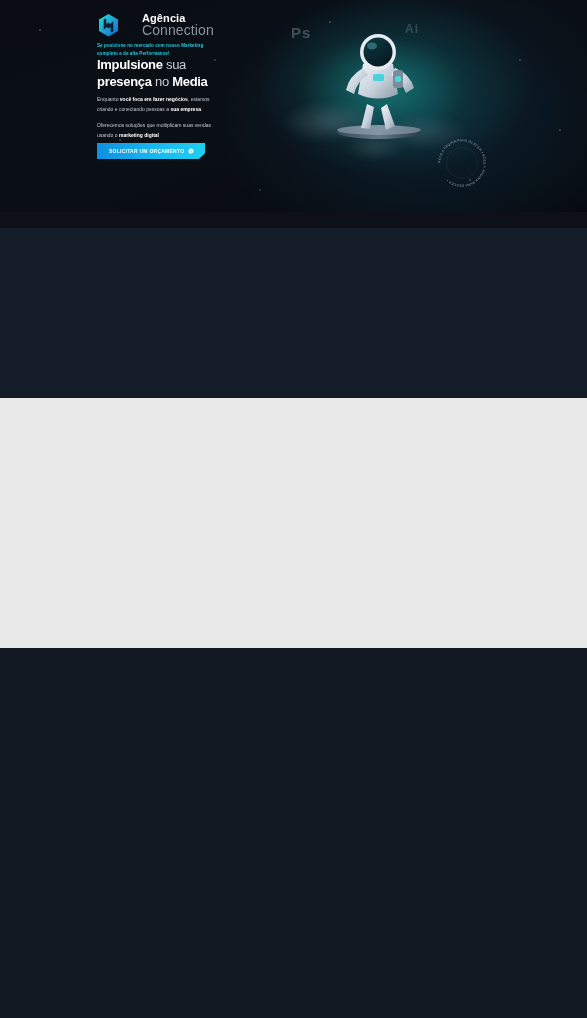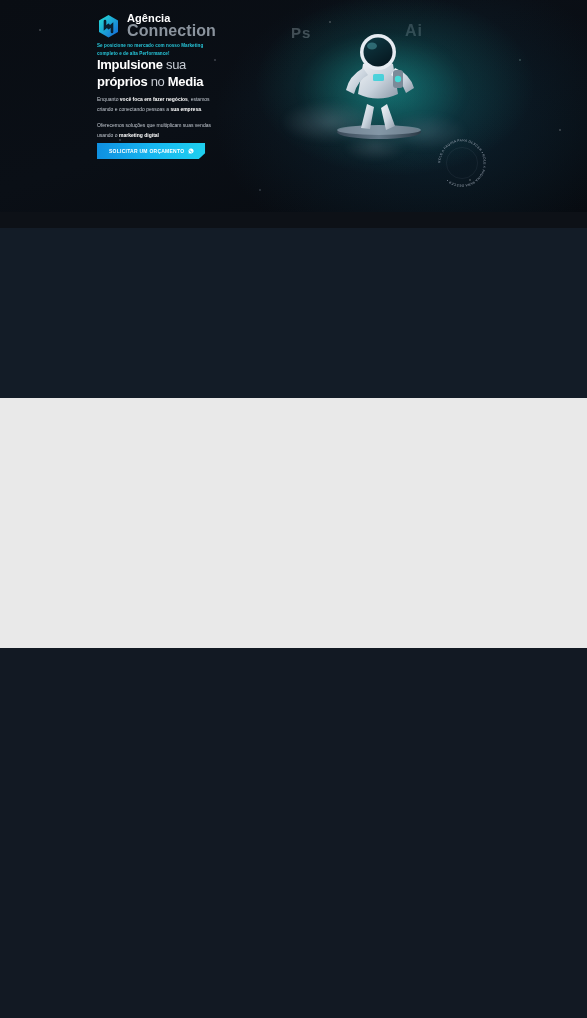--- a/index.html
+++ b/index.html
@@ -26,25 +26,25 @@
       radial-gradient(1px 1px at 40px 30px,#fff,transparent),
       radial-gradient(1px 1px at 120px 140px,#dfe9ff,transparent),
       radial-gradient(1px 1px at 330px 22px,#fff,transparent),
       radial-gradient(1px 1px at 520px 60px,#cfe,transparent),
       radial-gradient(1px 1px at 470px 180px,#fff,transparent),
       radial-gradient(1px 1px at 260px 190px,#bcd,transparent),
       radial-gradient(1px 1px at 560px 130px,#fff,transparent),
       radial-gradient(1px 1px at 215px 60px,#eef,transparent);
   }
 
-  .logo-row { position:absolute; left:97px; top:13px; display:flex; align-items:center; gap:7px; }
+  .logo-row { position:absolute; left:97px; top:13px; display:flex; align-items:center; gap:22px; }
   .logo-mark { width:23px; height:25px; position:relative; flex:none; }
   .logo-text { line-height:1.04; }
   .logo-title { font-size:11px; font-weight:700; color:#fff; letter-spacing:.1px; }
-  .logo-sub { font-size:16px; font-weight:700; color:#8b949e; letter-spacing:.1px; margin-top:-1px; }
+  .logo-sub { font-size:14px; font-weight:400; color:#8b949e; letter-spacing:.1px; margin-top:-1px; }
 
   .hero-kicker { position:absolute; left:97px; top:42px; width:126px;
     font-size:4.6px; font-weight:700; color:#27c6d9; line-height:1.85; letter-spacing:.05px; }
 
   .hero-h1 { position:absolute; left:97px; top:57px; width:220px;
     font-size:13px; line-height:1.28; letter-spacing:-.3px; color:#ffffff; font-weight:700; }
   .hero-h1 .lt { font-weight:300; color:#c7ccd4; }
 
   .hero-p { position:absolute; left:97px; width:130px; font-size:5px; line-height:1.95;
     color:#c2c8d0; font-weight:400; }
@@ -70,21 +70,21 @@
     background:radial-gradient(ellipse at 50% 50%, rgba(33,220,205,.30), rgba(33,220,205,0) 65%);
     filter:blur(6px); }
   .astro-smoke { position:absolute; left:0; top:40px; width:215px; height:110px;
     background:
       radial-gradient(ellipse 70px 30px at 55px 70px, rgba(150,170,185,.28), transparent 70%),
       radial-gradient(ellipse 60px 26px at 150px 80px, rgba(140,165,180,.22), transparent 70%),
       radial-gradient(ellipse 45px 20px at 100px 95px, rgba(175,190,200,.18), transparent 70%);
     filter:blur(3px); }
   .ps-letters { position:absolute; left:16px; top:12px; font-size:15px; font-weight:700;
     color:rgba(210,225,235,.28); letter-spacing:1px; }
-  .ai-letters { position:absolute; left:130px; top:10px; font-size:16px; font-weight:700;
+  .ai-letters { position:absolute; left:130px; top:10px; font-size:12px; font-weight:700;
     color:rgba(190,215,225,.22); letter-spacing:1px; }
 
   .circle-badge { position:absolute; left:432px; top:133px; width:60px; height:60px; }
   .circle-badge text { font-size:5.4px; fill:#9aa4b2; font-family:"Liberation Sans", sans-serif; letter-spacing:.5px; }
 
   
   .marquee {
     position:relative; width:587px; height:16px; top:212px;
     background:linear-gradient(90deg,#0b2c36 0%,#0f4250 18%,#11596b 50%,#0f4654 82%,#0b2b35 100%);
     display:flex; align-items:center; overflow:hidden;
@@ -211,21 +211,21 @@
         <span class="logo-title" style="display:block">Agência</span>
         <span class="logo-sub" style="display:block">Connection</span>
       </span>
     </div>
 
     <div class="hero-kicker">Se posicione no mercado com nosso Marketing completo e de alta Performance!</div>
 
     <h1 class="hero-h1">
       <span>Impulsione</span>
       <span class="lt">sua</span><br>
-      <span>próprios</span>
+      <span>presença</span>
       <span class="lt">no</span>
       <span>Media</span>
     </h1>
 
     <p class="hero-p p1"><span>Enquanto </span><b>você foca em fazer negócios</b><span>, estamos criando e conectando pessoas a </span><b>sua empresa</b><span>.</span></p>
 
     <p class="hero-p p2"><span>Oferecemos soluções que multiplicam suas vendas usando o </span><b>marketing digital</b></p>
 
     <button class="btn-cta">
       <span>SOLICITAR UM ORÇAMENTO</span>

